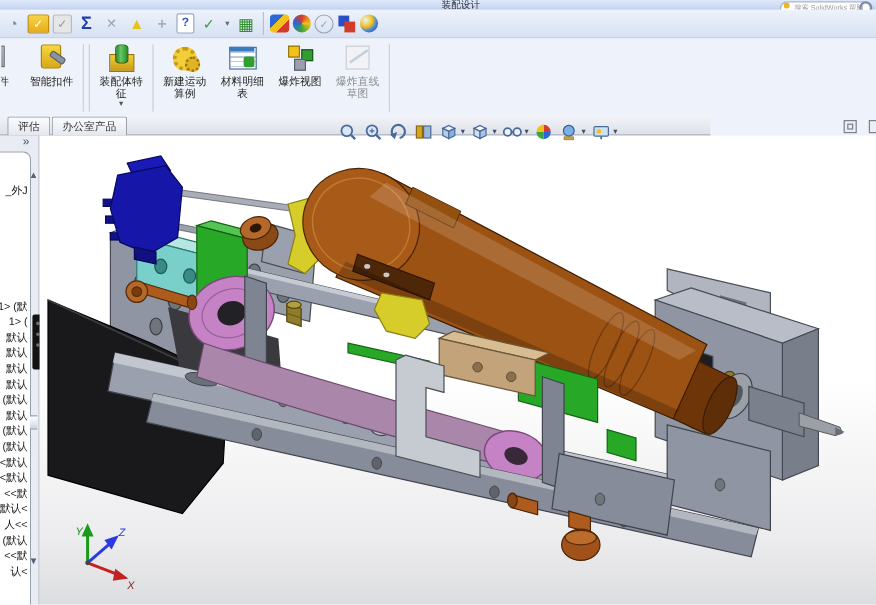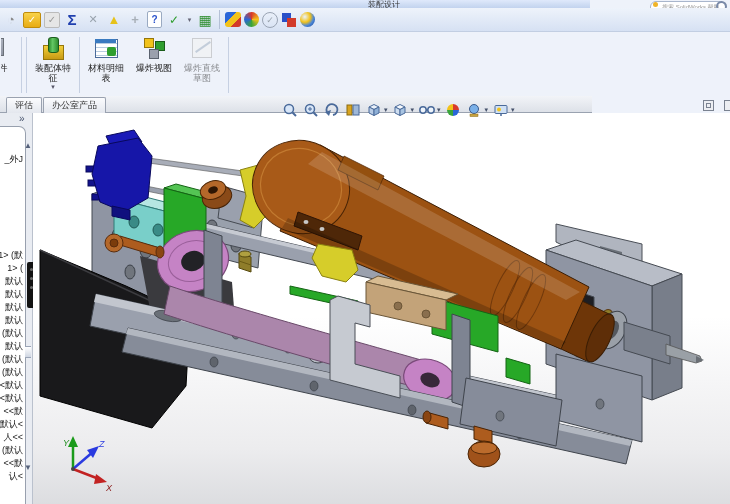--- a/index.html
+++ b/index.html
@@ -1,19 +1,19 @@
 <!DOCTYPE html>
 <html><head>
 <meta charset="utf-8">
 <style>
   html,body{margin:0;padding:0}
   .app{position:relative;width:730px;height:504px;font-family:"Liberation Sans",sans-serif;
        background:#eef2fa;overflow:hidden;user-select:none}
   
-  .titlebar{position:absolute;left:0;top:0;width:590px;height:8px;
+  .titlebar{position:absolute;left:0;top:0;width:730px;height:8px;
     background:linear-gradient(#dfe9fb,#c2d3ee);border-bottom:1px solid #aab9d6;overflow:hidden}
   .title-text{position:absolute;left:368px;top:-1px;font-size:8px;color:#333}
   .searchbox{position:absolute;left:650px;top:1px;width:60px;height:12px;background:#fff;
     border:1px solid #a9b6cc;border-radius:6px;font-size:6px;line-height:10px;color:#999;
     padding:0 3px 0 11px;overflow:hidden;white-space:nowrap}
   .spark{position:absolute;left:653px;top:2px;width:5px;height:5px;background:#f0b428;border-radius:50%}
   .search-mag{position:absolute;left:716px;top:1px;width:7px;height:7px;border:2px solid #7a8aa8;border-radius:50%}
   
   .toolbar{position:absolute;left:0;top:8px;width:730px;height:24px;
     background:linear-gradient(#eef3fb,#d6e1f3);border-bottom:1px solid #c2cee2;
@@ -120,31 +120,45 @@
   <div class="ribbon">
     <div class="rbtn rbtn-partial">
       <div class="inner rbtn">
         <span class="ri">
           <i style="left:5px;top:3px;width:16px;height:16px;background:linear-gradient(135deg,#c8cdd6,#8f95a3);border:1px solid #6a7078"></i>
         </span>
         <span class="lab">零部件</span>
 
       </div>
     </div>
+    <div class="rbtn">
+      <span class="ri">
+        <i style="left:4px;top:2px;width:15px;height:18px;background:linear-gradient(#f6d73e,#d8a818);border:1px solid #a8840e;border-radius:2px"></i>
+        <i style="left:11px;top:10px;width:12px;height:4px;background:#8a93a2;border:1px solid #5a626e;border-radius:2px;transform:rotate(35deg)"></i>
+      </span>
+      <span class="lab">智能扣件</span>
+    </div>
     <span class="rsep"></span>
     <span class="rsep"></span>
     <div class="rbtn">
       <span class="ri">
         <i style="left:3px;top:10px;width:19px;height:13px;background:linear-gradient(#f2cf3a,#c89a14);border:1px solid #96760a"></i>
         <i style="left:8px;top:2px;width:9px;height:14px;background:linear-gradient(90deg,#2f8e2f,#64c864 40%,#2f8e2f);border:1px solid #1a5c1a;border-radius:4px/3px"></i>
       </span>
       <span class="lab">装配体特征</span>
       <span class="car">▾</span>
     </div>
     <span class="rsep"></span>
+    <div class="rbtn">
+      <span class="ri">
+        <i style="left:3px;top:4px;width:14px;height:14px;border:3px dotted #c89a14;border-radius:50%;background:#f2cf3a"></i>
+        <i style="left:13px;top:12px;width:9px;height:9px;border:2px dotted #96760a;border-radius:50%;background:#e0b424"></i>
+      </span>
+      <span class="lab">新建运动算例</span>
+    </div>
     <div class="rbtn">
       <span class="ri">
         <i style="left:2px;top:4px;width:21px;height:17px;background:repeating-linear-gradient(#fff 0 3px,#b8cce0 3px 4px),#fff;border:1px solid #4a6a9a"></i>
         <i style="left:2px;top:4px;width:21px;height:4px;background:#3a7ac0"></i>
         <i style="left:14px;top:12px;width:9px;height:9px;background:#2f9e2f;border-radius:2px"></i>
       </span>
       <span class="lab">材料明细表</span>
     </div>
     <div class="rbtn">
       <span class="ri">

